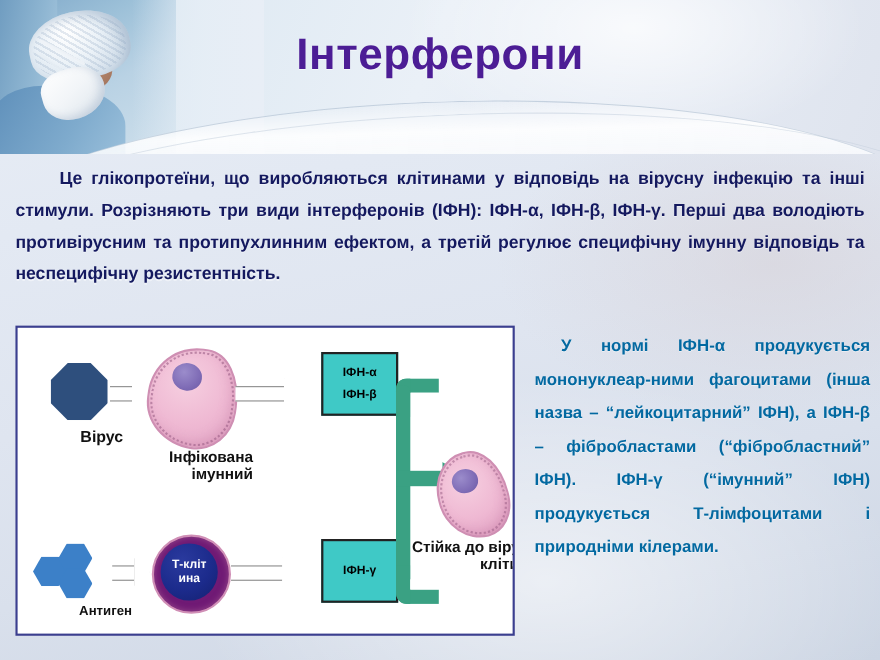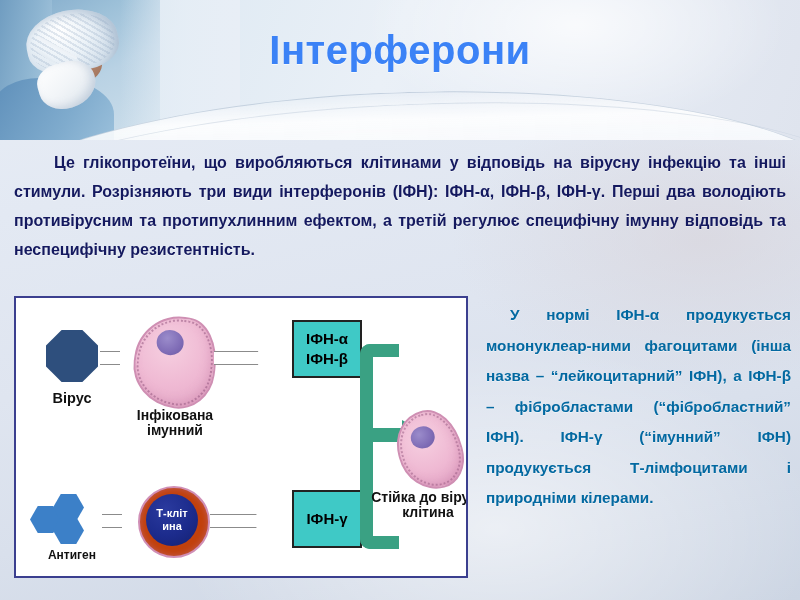--- a/index.html
+++ b/index.html
@@ -52,21 +52,21 @@
     transform:rotate(-1.6deg);
   }
   .banner-swoosh2{
     position:absolute;left:-60px;top:104px;width:940px;height:110px;
     border-radius:50% / 100% 100% 0 0;
     border-top:1px solid rgba(186,200,216,.45);
     transform:rotate(-2.4deg);
   }
   .title{
     position:absolute;left:0;top:28px;width:800px;text-align:center;
-    font-size:40px;font-weight:bold;color:#3b82f6;letter-spacing:.5px;
+    font-size:40px;font-weight:bold;color:#4c1d95;letter-spacing:.5px;
     text-shadow:0 1px 0 rgba(255,255,255,.6);
   }
 
   
   .intro{
     position:absolute;left:14px;top:148px;width:772px;
     font-size:16px;line-height:29px;font-weight:bold;color:#14195f;
     text-align:justify;text-indent:40px;
     text-shadow:0 1px 0 rgba(255,255,255,.45);
   }
@@ -82,21 +82,21 @@
   
   .diagram{
     position:absolute;left:14px;top:296px;width:454px;height:282px;
     background:#fff;border:2px solid #3b3f8f;box-sizing:border-box;overflow:hidden;
   }
   .dg{position:absolute;}
 
   
   .virus{left:30px;top:32px;width:52px;height:52px;background:#2e4f7d;
     clip-path:polygon(30% 0,70% 0,100% 30%,100% 70%,70% 100%,30% 100%,0 70%,0 30%);}
-  .lbl{position:absolute;font-weight:bold;color:#111;text-align:center;line-height:15px;}
+  .lbl{position:absolute;font-weight:bold;color:#111;text-align:right;line-height:15px;}
   .lbl-virus{left:16px;top:93px;width:80px;font-size:14.5px;}
 
   
   .cell-inf{left:118px;top:18px;width:78px;height:88px;
     background:radial-gradient(circle at 40% 34%, #f6cfe0 0%, #efb9d3 52%, #e3a6c6 100%);
     border:2px solid #cf8fb3;
     border-radius:58% 42% 46% 60% / 52% 56% 44% 48%;
     transform:rotate(8deg);
     box-shadow:inset -4px -4px 10px rgba(196,120,160,.35);}
   .cell-inf:before{content:"";position:absolute;inset:1px;border-radius:inherit;
@@ -109,31 +109,31 @@
   .hexwrap{left:14px;top:196px;width:72px;height:50px;}
   .hex{position:absolute;width:31px;height:27px;background:#3c80c8;
     clip-path:polygon(25% 0,75% 0,100% 50%,75% 100%,25% 100%,0 50%);}
   .hex.a{left:0;top:12px;}
   .hex.b{left:23px;top:0;}
   .hex.c{left:23px;top:23px;}
   .lbl-ant{left:8px;top:250px;width:96px;font-size:12px;}
 
   
   .tcell{left:122px;top:188px;width:68px;height:68px;border-radius:50%;
-    background:#c2410c;border:2px solid #d08fb6;
+    background:#701a75;border:2px solid #d08fb6;
     box-shadow:inset 0 0 6px rgba(190,120,160,.5);}
   .tcell-in{position:absolute;left:6px;top:6px;width:52px;height:52px;border-radius:50%;
     background:radial-gradient(circle at 38% 30%, #2a3a9e 0%, #1c2b8c 55%, #14206f 100%);
     color:#fff;font-weight:bold;font-size:11px;line-height:13px;
     display:flex;flex-direction:column;align-items:center;justify-content:center;text-align:center;}
 
   
   .tbox{background:#3fc9c6;border:2px solid #222;color:#000;font-weight:bold;
     display:flex;flex-direction:column;align-items:center;justify-content:center;
-    line-height:20px;font-size:15px;}
+    line-height:20px;font-size:11px;}
   .tbox-ab{left:276px;top:22px;width:66px;height:54px;}
   .tbox-g{left:276px;top:192px;width:66px;height:54px;}
 
   
   .cell-res{left:382px;top:112px;width:60px;height:76px;
     background:radial-gradient(circle at 42% 34%, #f6cfe0 0%, #efb9d3 52%, #e09fc2 100%);
     border:2px solid #cf8fb3;
     border-radius:52% 48% 44% 60% / 48% 58% 42% 52%;
     transform:rotate(-14deg);
     box-shadow:inset -3px -4px 9px rgba(196,120,160,.35);}

